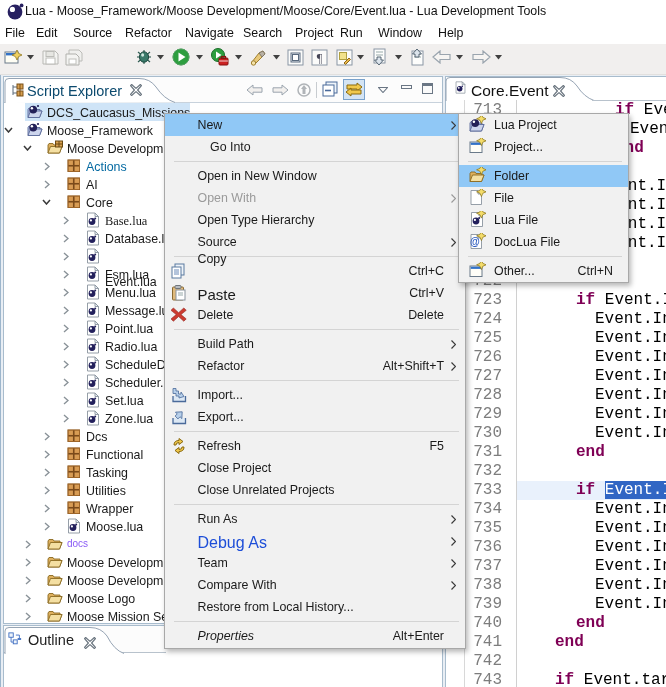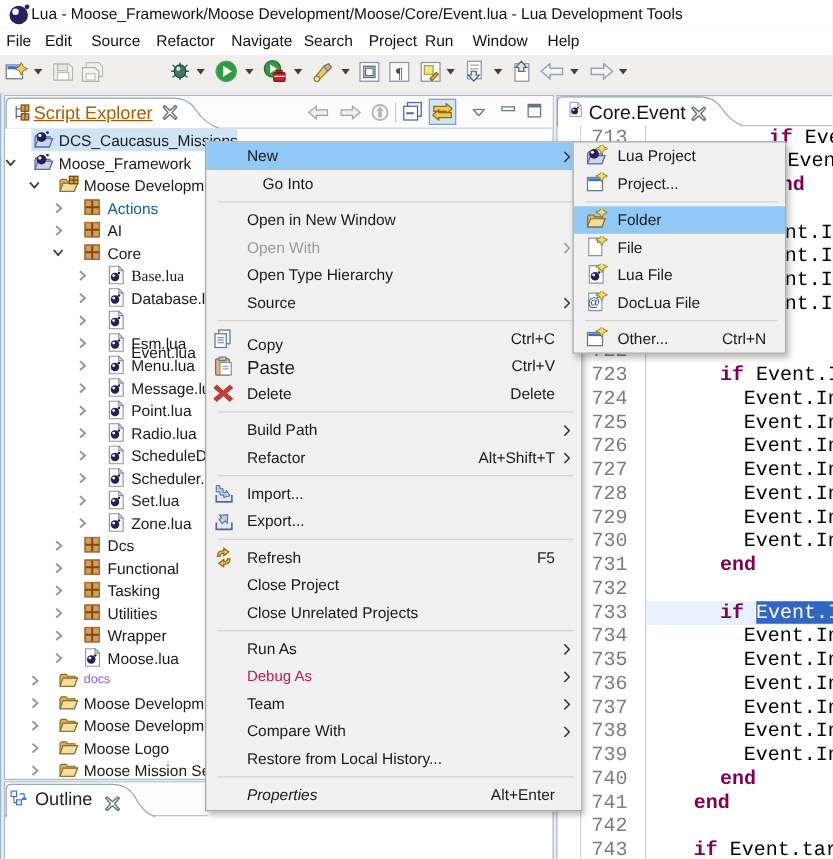--- a/index.html
+++ b/index.html
@@ -135,21 +135,21 @@
 <path d="M1,26 L1,5 Q1,1.5 5,1.5 L135,1.5 Q146,1.5 152,10 Q160,22 171,25.5" fill="#ffffff" stroke="#96a4b4" stroke-width="1"></path>
 </svg>
 <svg class="ab" style="left:11px;top:83px" width="14" height="14" viewBox="0 0 14 14">
 <line x1="2" y1="2" x2="2" y2="12" stroke="#5a6a7a"></line>
 <line x1="2" y1="4" x2="6" y2="4" stroke="#5a6a7a"></line>
 <line x1="2" y1="10" x2="6" y2="10" stroke="#5a6a7a"></line>
 <rect x="6" y="1" width="6" height="5" fill="#d8a050" stroke="#7a5018"></rect>
 <rect x="6" y="8" width="6" height="5" fill="#d8a050" stroke="#7a5018"></rect>
 <line x1="9" y1="1" x2="9" y2="13" stroke="#7a5018"></line>
 </svg>
-<div class="ab tx" style="left:27px;top:83px;font-size:14.5px;color:#a16207;text-decoration:underline;">Script Explorer</div>
+<div class="ab tx" style="left:27px;top:83px;font-size:14.5px;color:#0c4a6e;">Script Explorer</div>
 <svg class="ab" style="left:130px;top:84px" width="12" height="12" viewBox="0 0 11 11">
 <path d="M0.5,1.5 L1.5,0.5 L5.5,4 L9.5,0.5 L10.5,1.5 L7,5.5 L10.5,9.5 L9.5,10.5 L5.5,7 L1.5,10.5 L0.5,9.5 L4,5.5 Z" fill="none" stroke="#6a757f" stroke-width="1.1" stroke-linejoin="round"></path>
 </svg>
 <svg class="ab" style="left:246px;top:84px" width="17" height="12" viewBox="0 0 17 12">
 <path d="M1,6 L7,1 L7,3.8 L16,3.8 L16,8.2 L7,8.2 L7,11 Z" fill="#f2f0ee" stroke="#9aa4ae"></path>
 </svg>
 <svg class="ab" style="left:272px;top:84px" width="17" height="12" viewBox="0 0 17 12">
 <path d="M16,6 L10,1 L10,3.8 L1,3.8 L1,8.2 L10,8.2 L10,11 Z" fill="#f2f0ee" stroke="#9aa4ae"></path>
 </svg>
 <svg class="ab" style="left:296px;top:82px" width="16" height="16" viewBox="0 0 16 16">
@@ -533,21 +533,21 @@
 <div class="ab" style="left:174px;top:256px;width:285px;height:1px;background:#d4d4d4;"></div>
 <svg class="ab" style="left:171px;top:263px" width="16" height="16" viewBox="0 0 16 16">
     <g>
       <rect x="4" y="1" width="9" height="11" fill="#eef3f8" stroke="#5a7aa0"></rect>
       <rect x="1" y="4" width="9" height="11" fill="#ffffff" stroke="#5a7aa0"></rect>
       <line x1="3" y1="7" x2="8" y2="7" stroke="#6a8ab8"></line>
       <line x1="3" y1="9" x2="8" y2="9" stroke="#6a8ab8"></line>
       <line x1="3" y1="11" x2="8" y2="11" stroke="#6a8ab8"></line>
     </g>
   </svg>
-<div class="ab tx" style="left:197.5px;top:269px;font-size:12.4px;color:#1a1a1a;">Copy</div>
+<div class="ab tx" style="left:197.5px;top:252px;font-size:12.4px;color:#1a1a1a;">Copy</div>
 <div class="ab tx" style="left:344px;top:263.5px;width:100px;text-align:right;font-size:12.4px;color:#1a1a1a;">Ctrl+C</div>
 <svg class="ab" style="left:171px;top:285px" width="16" height="16" viewBox="0 0 16 16">
     <g>
       <rect x="1.5" y="2" width="11" height="13" rx="1" fill="#e0ba7c" stroke="#8a6a30"></rect>
       <rect x="4" y="0.5" width="6" height="3" rx="1" fill="#b8bcc0" stroke="#70757a"></rect>
       <rect x="5" y="5" width="9" height="10" fill="#ffffff" stroke="#8a949e"></rect>
       <line x1="7" y1="8" x2="12" y2="8" stroke="#9aa"></line>
       <line x1="7" y1="10" x2="12" y2="10" stroke="#9aa"></line>
     </g>
   </svg>
@@ -592,21 +592,21 @@
   </svg>
 <div class="ab tx" style="left:197.5px;top:438.5px;font-size:12.4px;color:#1a1a1a;">Refresh</div>
 <div class="ab tx" style="left:344px;top:438.5px;width:100px;text-align:right;font-size:12.4px;color:#1a1a1a;">F5</div>
 <div class="ab tx" style="left:197.5px;top:460.5px;font-size:12.4px;color:#1a1a1a;">Close Project</div>
 <div class="ab tx" style="left:197.5px;top:482.5px;font-size:12.4px;color:#1a1a1a;">Close Unrelated Projects</div>
 <div class="ab" style="left:174px;top:504px;width:285px;height:1px;background:#d4d4d4;"></div>
 <div class="ab tx" style="left:197.5px;top:511.5px;font-size:12.4px;color:#1a1a1a;">Run As</div>
 <svg class="ab" style="left:451px;top:515px" width="5" height="9" viewBox="0 0 5 9">
     <path d="M0.5,0.5 L4.5,4.5 L0.5,8.5" fill="none" stroke="#3a3a3a" stroke-width="1.2"></path>
   </svg>
-<div class="ab tx" style="left:197.5px;top:533.5px;font-size:12px;color:#be185d;">Debug As</div>
+<div class="ab tx" style="left:197.5px;top:533.5px;font-size:16px;color:#1d4ed8;">Debug As</div>
 <svg class="ab" style="left:451px;top:537px" width="5" height="9" viewBox="0 0 5 9">
     <path d="M0.5,0.5 L4.5,4.5 L0.5,8.5" fill="none" stroke="#3a3a3a" stroke-width="1.2"></path>
   </svg>
 <div class="ab tx" style="left:197.5px;top:555.5px;font-size:12.4px;color:#1a1a1a;">Team</div>
 <svg class="ab" style="left:451px;top:559px" width="5" height="9" viewBox="0 0 5 9">
     <path d="M0.5,0.5 L4.5,4.5 L0.5,8.5" fill="none" stroke="#3a3a3a" stroke-width="1.2"></path>
   </svg>
 <div class="ab tx" style="left:197.5px;top:577.5px;font-size:12.4px;color:#1a1a1a;">Compare With</div>
 <svg class="ab" style="left:451px;top:581px" width="5" height="9" viewBox="0 0 5 9">
     <path d="M0.5,0.5 L4.5,4.5 L0.5,8.5" fill="none" stroke="#3a3a3a" stroke-width="1.2"></path>

